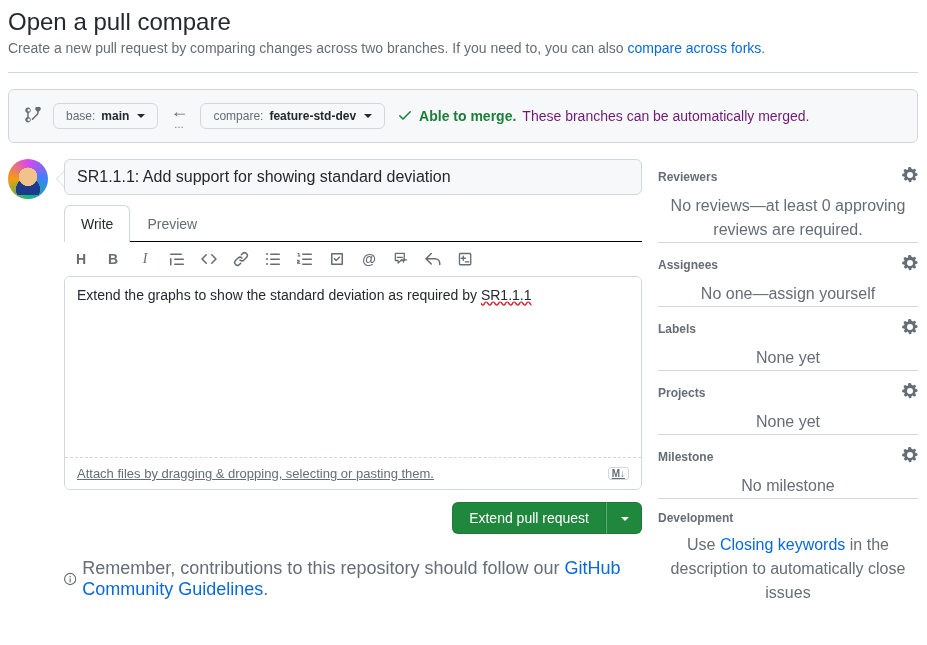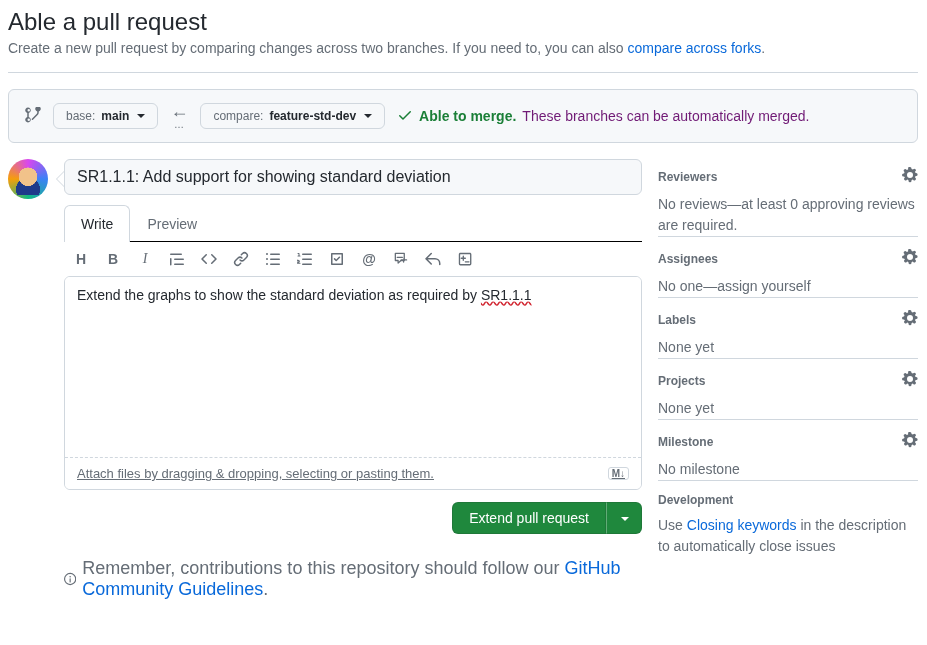--- a/index.html
+++ b/index.html
@@ -41,30 +41,30 @@
 .actions { display: flex; justify-content: flex-end; margin-top: 12px; }
 .btn-primary { background: #1f883d; color: #fff; border: 1px solid rgba(31,35,40,.15); padding: 7px 16px; border-radius: 6px 0 0 6px; font-size: 14px; font-weight: 500; cursor: pointer; }
 .btn-primary-split { background: #1f883d; color: #fff; border: 1px solid rgba(31,35,40,.15); border-left: 1px solid rgba(255,255,255,.3); padding: 7px 12px; border-radius: 0 6px 6px 0; cursor: pointer; }
 .footer-note { display: flex; align-items: center; gap: 6px; margin-top: 24px; font-size: 18px; color: #656d76; }
 .footer-note a { color: #0969da; text-decoration: none; }
 .sidebar { width: 260px; flex-shrink: 0; padding-top: 8px; }
 .side-section { border-bottom: 1px solid #d0d7de; padding-bottom: 0; margin-bottom: 12px; }
 .side-header { display: flex; justify-content: space-between; align-items: center; margin-bottom: 8px; }
 .side-header h4 { font-size: 12px; font-weight: 600; color: #656d76; }
 .side-header .gear { color: #656d76; cursor: pointer; }
-.side-body { font-size: 14px; color: #656d76; line-height: 1.5; }
+.side-body { font-size: 16px; color: #656d76; line-height: 1.5; text-align: center; }
 .side-body a { color: #656d76; text-decoration: none; }
 .side-body a.link { color: #0969da; }
 .caret-down { display: inline-block; width: 0; height: 0; border-left: 4px solid transparent; border-right: 4px solid transparent; border-top: 4px solid #24292f; margin-left: 2px; vertical-align: middle; }
 </style>
 </head>
 <body>
 
 <div class="container">
-  <h1>Able a pull request</h1>
+  <h1>Open a pull compare</h1>
   <p class="subtitle">
     <span>Create a new pull request by comparing changes across two branches. If you need to, you can also </span><a href="#">compare across forks</a><span>.</span>
   </p>
   <hr class="hr">
 
   <div class="branch-bar">
     <span class="branch-icon">
       <svg width="16" height="16" viewBox="0 0 16 16">
           <path d="M5 3.25a1.25 1.25 0 1 1-2.5 0 1.25 1.25 0 0 1 2.5 0ZM3.75 6a2.75 2.75 0 1 0-1.5 0v4a2.75 2.75 0 1 0 1.5 0V6Zm0 5.5a1.25 1.25 0 1 1 0 2.5 1.25 1.25 0 0 1 0-2.5Zm8.5-8.25a1.25 1.25 0 1 0 0-2.5 1.25 1.25 0 0 0 0 2.5Zm1.5 1.25a2.75 2.75 0 1 0-1.5 0v.878a2.25 2.25 0 0 1-.659 1.59l-4.682 4.683a2.25 2.25 0 0 0 0 0l.001.001a.75.75 0 0 0 1.06 1.06l4.683-4.682A3.75 3.75 0 0 0 13.75 5.378V4.5Z"></path>
         </svg>

